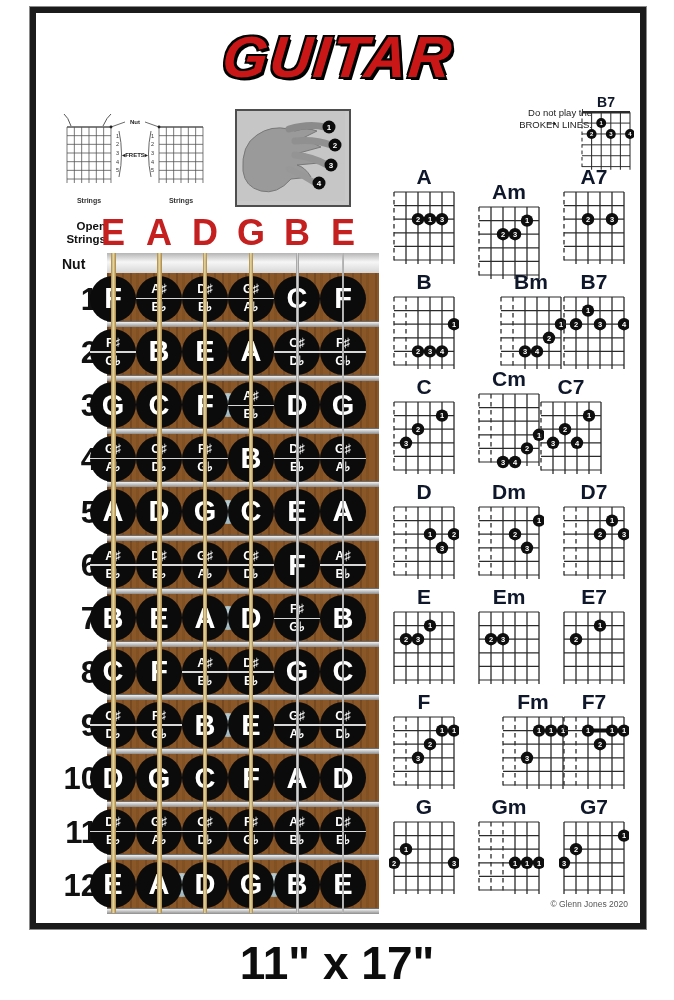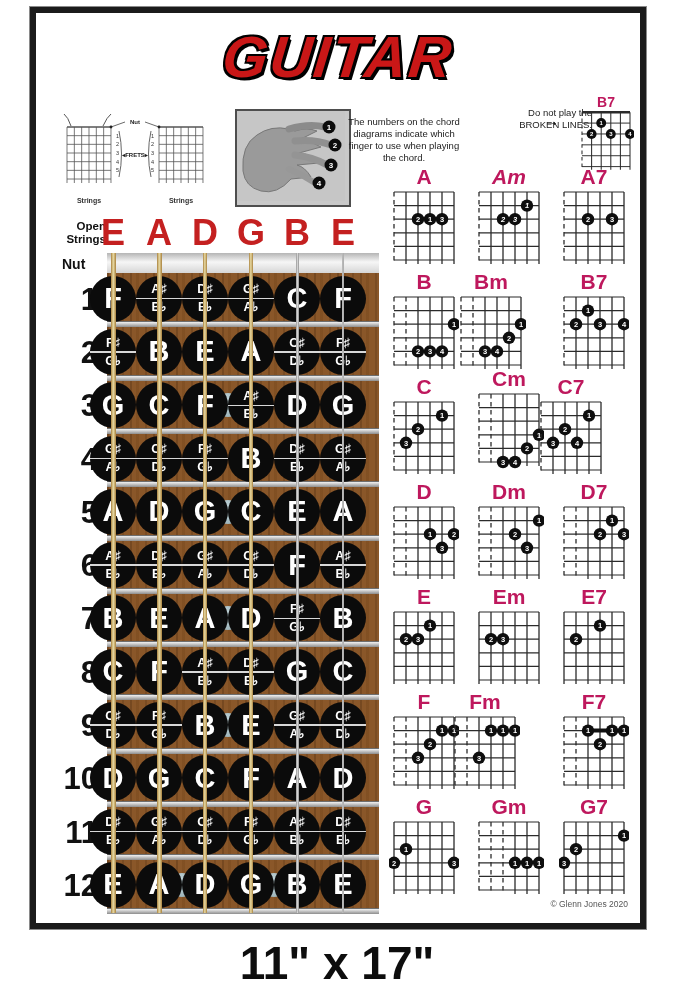--- a/index.html
+++ b/index.html
@@ -39,21 +39,21 @@
   .fret-num{position:absolute;left:14px;width:48px;text-align:right;font-size:31px;font-weight:bold;}
   .inlay{position:absolute;width:24px;height:24px;border-radius:50%;
          background:radial-gradient(circle at 35% 35%,#c6d8dc,#8fa8af);}
   .note{position:absolute;width:46px;height:46px;border-radius:50%;background:#0b0b0b;color:#fff;
         display:flex;align-items:center;justify-content:center;font-weight:bold;}
   .note.natural{font-size:29px;}
   .note.accidental{flex-direction:column;font-size:12.5px;line-height:1;}
   .acc-line{width:100%;height:1.5px;background:#d8d8d8;margin:2px 0;}
   
   .chord{position:absolute;width:70px;text-align:center;}
-  .chord-name{font-size:21px;font-weight:bold;height:22px;line-height:22px;color:#be185d;}
+  .chord-name{font-size:21px;font-weight:bold;height:22px;line-height:22px;color:#0f172a;}
   .copyright{position:absolute;left:440px;top:886px;width:152px;text-align:right;
              font-size:8.5px;color:#555;}
   .caption{position:absolute;top:936px;left:0;width:674px;text-align:center;
            font-size:46px;font-weight:bold;color:#0d0d0d;}
 </style>
 </head>
 <body>
 
 <div class="page">
   <div class="poster">
@@ -127,21 +127,20 @@
             <circle cx="98" cy="34" r="6.5" fill="#0c0c0c"></circle>
             <text x="98" y="36.8" font-size="8" font-weight="bold" text-anchor="middle" fill="#fff">2</text>
             <circle cx="94" cy="54" r="6.5" fill="#0c0c0c"></circle>
             <text x="94" y="56.8" font-size="8" font-weight="bold" text-anchor="middle" fill="#fff">3</text>
             <circle cx="82" cy="72" r="6.5" fill="#0c0c0c"></circle>
             <text x="82" y="74.8" font-size="8" font-weight="bold" text-anchor="middle" fill="#fff">4</text>
           </g>
       </svg>
     </div>
 
-    <div class="instruction">The numbers on the chord diagrams indicate which finger to use when playing the chord.</div>
 
     <div class="broken-note">
       <span>Do not play the</span><br>
       <span>BROKEN LINES.</span>
     </div>
     <div class="broken-arrow">→</div>
 
     <div class="mini-chord">
       <div class="chord-name">B7</div>
       <span><svg viewBox="0 0 70 80" width="56" height="64">
@@ -425,21 +424,21 @@
             <line x1="5" y1="44.8" x2="65" y2="44.8" stroke="#2b2b2b" stroke-width="1.2"></line>
             <line x1="5" y1="58.4" x2="65" y2="58.4" stroke="#2b2b2b" stroke-width="1.2"></line>
             <line x1="5" y1="72" x2="65" y2="72" stroke="#2b2b2b" stroke-width="1.2"></line>
             <circle cx="29" cy="31.2" r="6.2" fill="#0e0e0e"></circle>
             <text x="29" y="33.9" font-size="7.5" font-weight="bold" text-anchor="middle" fill="#fff">2</text>
             <circle cx="41" cy="31.2" r="6.2" fill="#0e0e0e"></circle>
             <text x="41" y="33.9" font-size="7.5" font-weight="bold" text-anchor="middle" fill="#fff">1</text>
             <circle cx="53" cy="31.2" r="6.2" fill="#0e0e0e"></circle>
             <text x="53" y="33.9" font-size="7.5" font-weight="bold" text-anchor="middle" fill="#fff">3</text>
           </svg></div>
-        <div class="chord" style="left: 438px; top: 153px; font-style: italic;"><div class="chord-name">Am</div><svg viewBox="0 0 70 80" width="70" height="80">
+        <div class="chord" style="left: 438px; top: 168px;"><div class="chord-name">Am</div><svg viewBox="0 0 70 80" width="70" height="80">
             <line x1="5" y1="4" x2="5" y2="76" stroke="#2b2b2b" stroke-width="1.3" stroke-dasharray="4.5 3.5"></line>
             <line x1="17" y1="4" x2="17" y2="76" stroke="#2b2b2b" stroke-width="1.3"></line>
             <line x1="29" y1="4" x2="29" y2="76" stroke="#2b2b2b" stroke-width="1.3"></line>
             <line x1="41" y1="4" x2="41" y2="76" stroke="#2b2b2b" stroke-width="1.3"></line>
             <line x1="53" y1="4" x2="53" y2="76" stroke="#2b2b2b" stroke-width="1.3"></line>
             <line x1="65" y1="4" x2="65" y2="76" stroke="#2b2b2b" stroke-width="1.3"></line>
             <line x1="5" y1="4" x2="65" y2="4" stroke="#2b2b2b" stroke-width="1.2"></line>
             <line x1="5" y1="17.6" x2="65" y2="17.6" stroke="#2b2b2b" stroke-width="1.2"></line>
             <line x1="5" y1="31.2" x2="65" y2="31.2" stroke="#2b2b2b" stroke-width="1.2"></line>
             <line x1="5" y1="44.8" x2="65" y2="44.8" stroke="#2b2b2b" stroke-width="1.2"></line>
@@ -485,21 +484,21 @@
             <line x1="5" y1="72" x2="65" y2="72" stroke="#2b2b2b" stroke-width="1.2"></line>
             <circle cx="65" cy="31.2" r="6.2" fill="#0e0e0e"></circle>
             <text x="65" y="33.9" font-size="7.5" font-weight="bold" text-anchor="middle" fill="#fff">1</text>
             <circle cx="29" cy="58.4" r="6.2" fill="#0e0e0e"></circle>
             <text x="29" y="61.1" font-size="7.5" font-weight="bold" text-anchor="middle" fill="#fff">2</text>
             <circle cx="41" cy="58.4" r="6.2" fill="#0e0e0e"></circle>
             <text x="41" y="61.1" font-size="7.5" font-weight="bold" text-anchor="middle" fill="#fff">3</text>
             <circle cx="53" cy="58.4" r="6.2" fill="#0e0e0e"></circle>
             <text x="53" y="61.1" font-size="7.5" font-weight="bold" text-anchor="middle" fill="#fff">4</text>
           </svg></div>
-        <div class="chord" style="left: 420px; top: 258px;"><div class="chord-name">Bm</div><svg viewBox="0 0 70 80" width="70" height="80">
+        <div class="chord" style="left: 460px; top: 258px;"><div class="chord-name">Bm</div><svg viewBox="0 0 70 80" width="70" height="80">
             <line x1="5" y1="4" x2="5" y2="76" stroke="#2b2b2b" stroke-width="1.3" stroke-dasharray="4.5 3.5"></line>
             <line x1="17" y1="4" x2="17" y2="76" stroke="#2b2b2b" stroke-width="1.3" stroke-dasharray="4.5 3.5"></line>
             <line x1="29" y1="4" x2="29" y2="76" stroke="#2b2b2b" stroke-width="1.3"></line>
             <line x1="41" y1="4" x2="41" y2="76" stroke="#2b2b2b" stroke-width="1.3"></line>
             <line x1="53" y1="4" x2="53" y2="76" stroke="#2b2b2b" stroke-width="1.3"></line>
             <line x1="65" y1="4" x2="65" y2="76" stroke="#2b2b2b" stroke-width="1.3"></line>
             <line x1="5" y1="4" x2="65" y2="4" stroke="#2b2b2b" stroke-width="1.2"></line>
             <line x1="5" y1="17.6" x2="65" y2="17.6" stroke="#2b2b2b" stroke-width="1.2"></line>
             <line x1="5" y1="31.2" x2="65" y2="31.2" stroke="#2b2b2b" stroke-width="1.2"></line>
             <line x1="5" y1="44.8" x2="65" y2="44.8" stroke="#2b2b2b" stroke-width="1.2"></line>
@@ -731,21 +730,21 @@
             <line x1="5" y1="72" x2="65" y2="72" stroke="#2b2b2b" stroke-width="1.2"></line>
             <circle cx="53" cy="17.6" r="6.2" fill="#0e0e0e"></circle>
             <text x="53" y="20.3" font-size="7.5" font-weight="bold" text-anchor="middle" fill="#fff">1</text>
             <circle cx="65" cy="17.6" r="6.2" fill="#0e0e0e"></circle>
             <text x="65" y="20.3" font-size="7.5" font-weight="bold" text-anchor="middle" fill="#fff">1</text>
             <circle cx="41" cy="31.2" r="6.2" fill="#0e0e0e"></circle>
             <text x="41" y="33.9" font-size="7.5" font-weight="bold" text-anchor="middle" fill="#fff">2</text>
             <circle cx="29" cy="44.8" r="6.2" fill="#0e0e0e"></circle>
             <text x="29" y="47.5" font-size="7.5" font-weight="bold" text-anchor="middle" fill="#fff">3</text>
           </svg></div>
-        <div class="chord" style="left: 414px; top: 678px;"><div class="chord-name">Fm</div><svg viewBox="0 0 70 80" width="70" height="80">
+        <div class="chord" style="left: 462px; top: 678px;"><div class="chord-name">Fm</div><svg viewBox="0 0 70 80" width="70" height="80">
             <line x1="5" y1="4" x2="5" y2="76" stroke="#2b2b2b" stroke-width="1.3" stroke-dasharray="4.5 3.5"></line>
             <line x1="17" y1="4" x2="17" y2="76" stroke="#2b2b2b" stroke-width="1.3" stroke-dasharray="4.5 3.5"></line>
             <line x1="29" y1="4" x2="29" y2="76" stroke="#2b2b2b" stroke-width="1.3"></line>
             <line x1="41" y1="4" x2="41" y2="76" stroke="#2b2b2b" stroke-width="1.3"></line>
             <line x1="53" y1="4" x2="53" y2="76" stroke="#2b2b2b" stroke-width="1.3"></line>
             <line x1="65" y1="4" x2="65" y2="76" stroke="#2b2b2b" stroke-width="1.3"></line>
             <line x1="5" y1="4" x2="65" y2="4" stroke="#2b2b2b" stroke-width="1.2"></line>
             <line x1="5" y1="17.6" x2="65" y2="17.6" stroke="#2b2b2b" stroke-width="1.2"></line>
             <line x1="5" y1="31.2" x2="65" y2="31.2" stroke="#2b2b2b" stroke-width="1.2"></line>
             <line x1="5" y1="44.8" x2="65" y2="44.8" stroke="#2b2b2b" stroke-width="1.2"></line>

